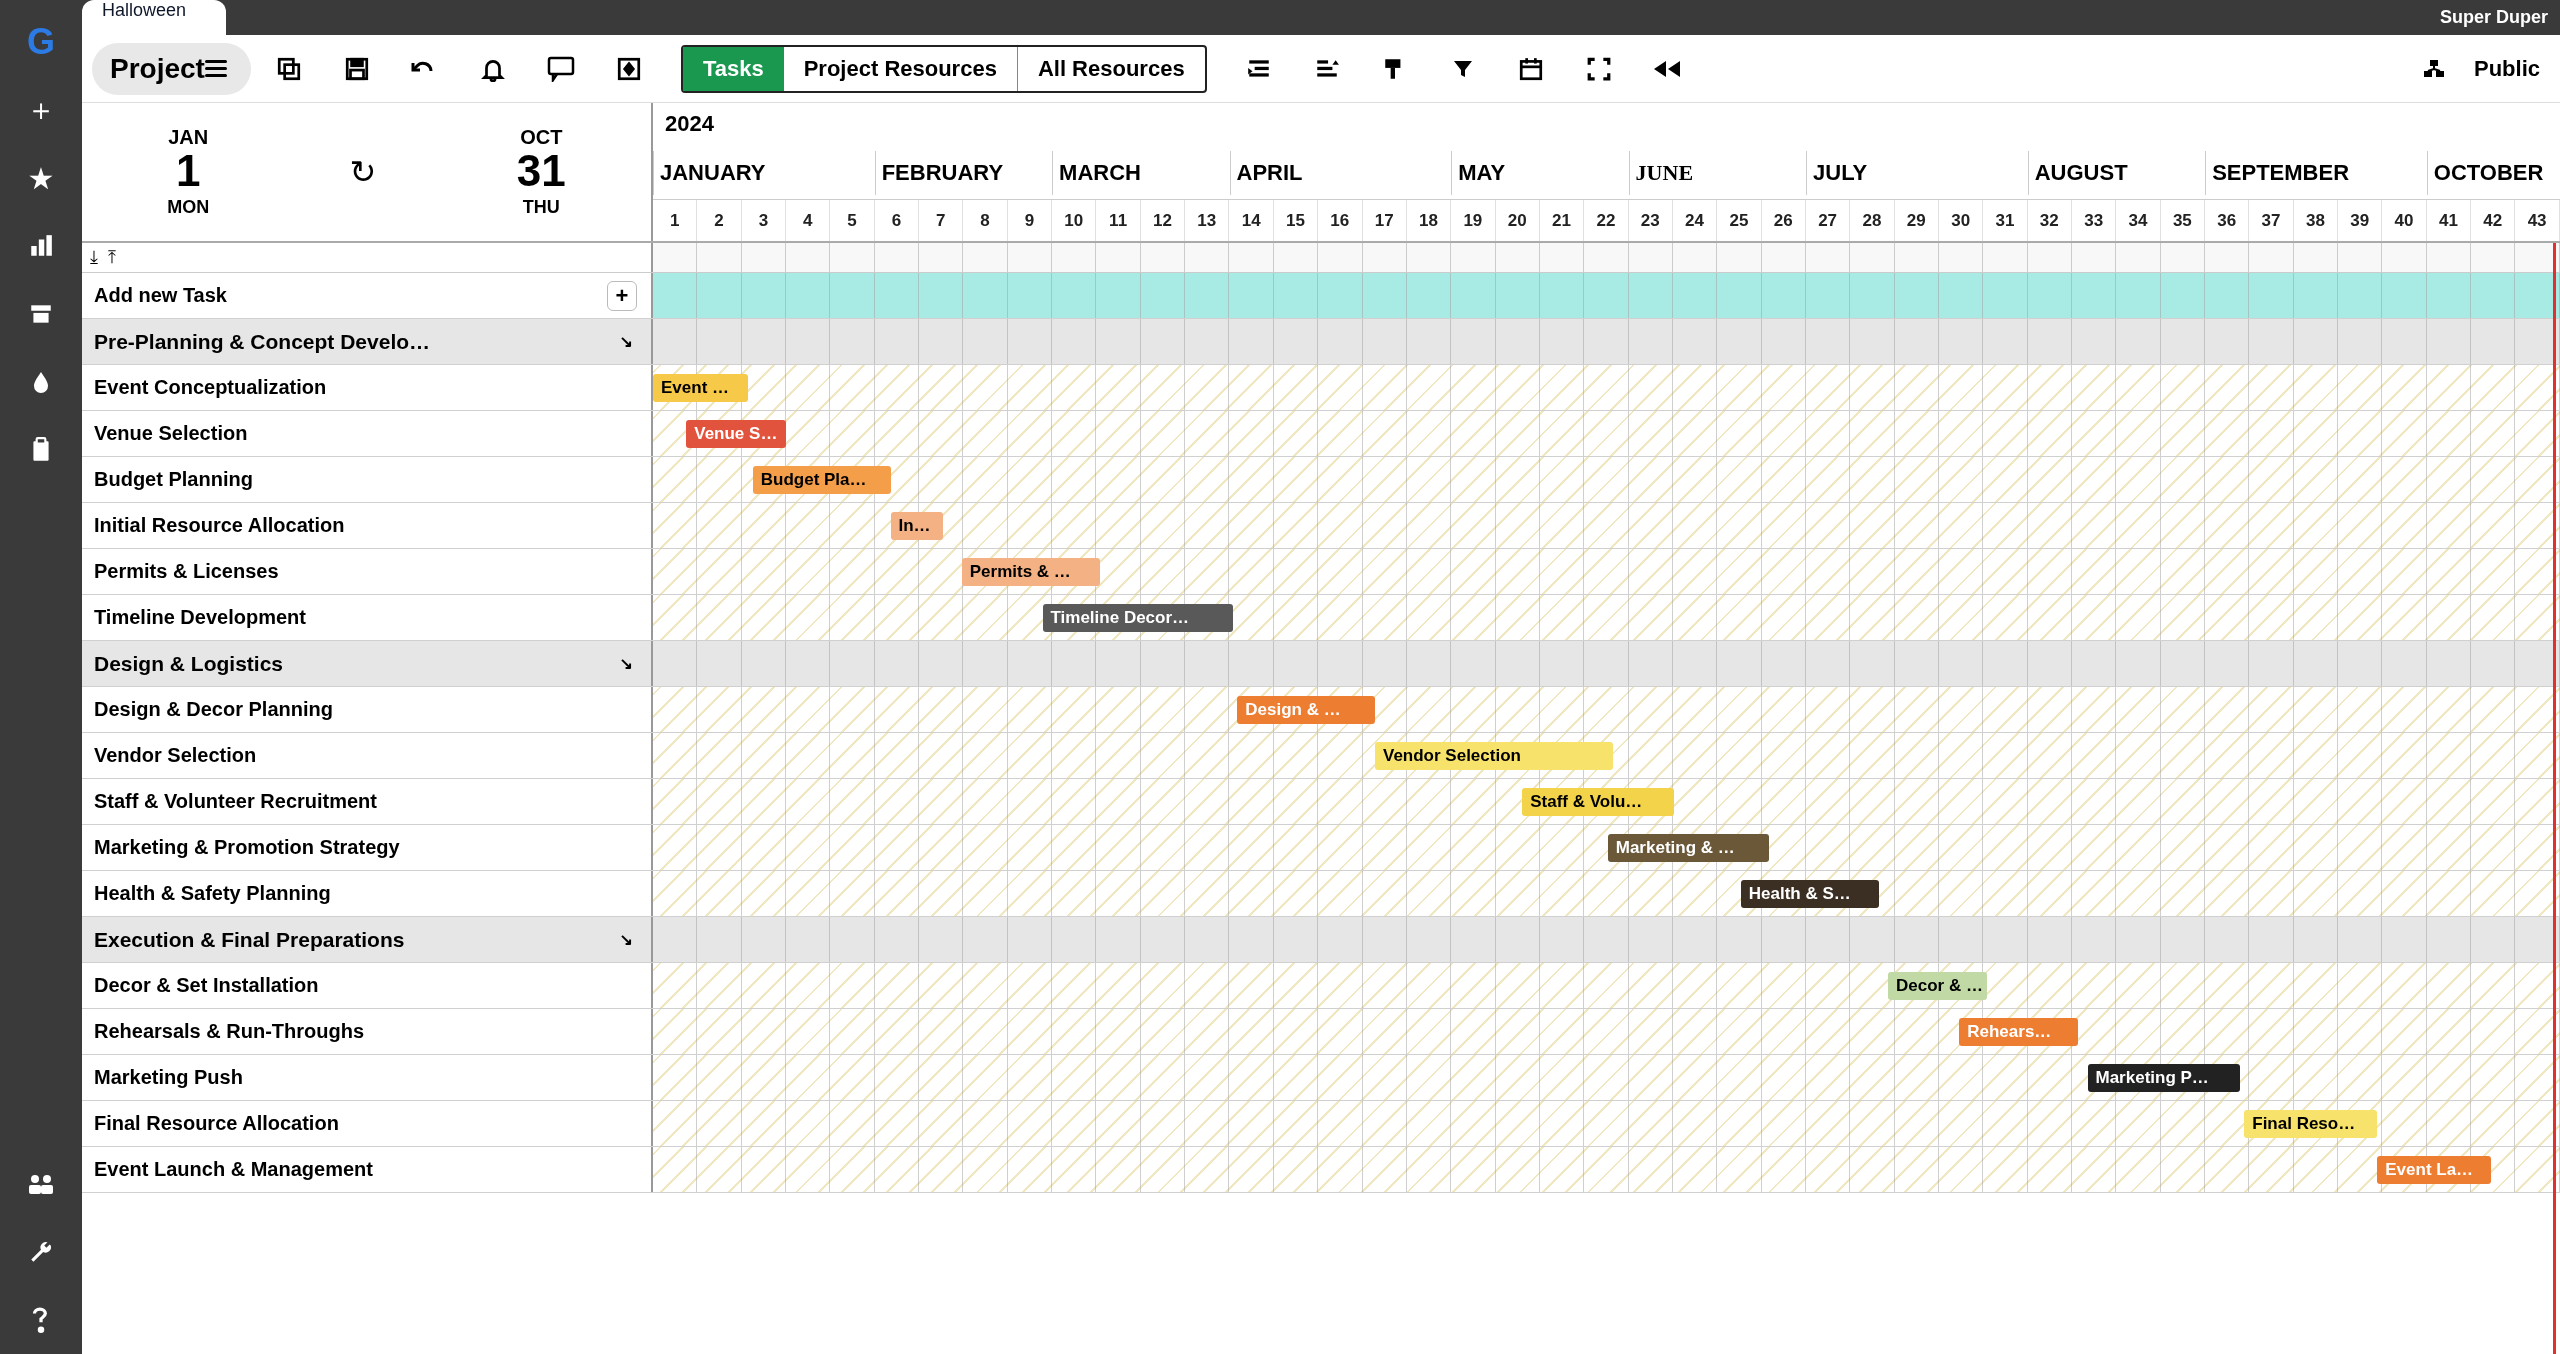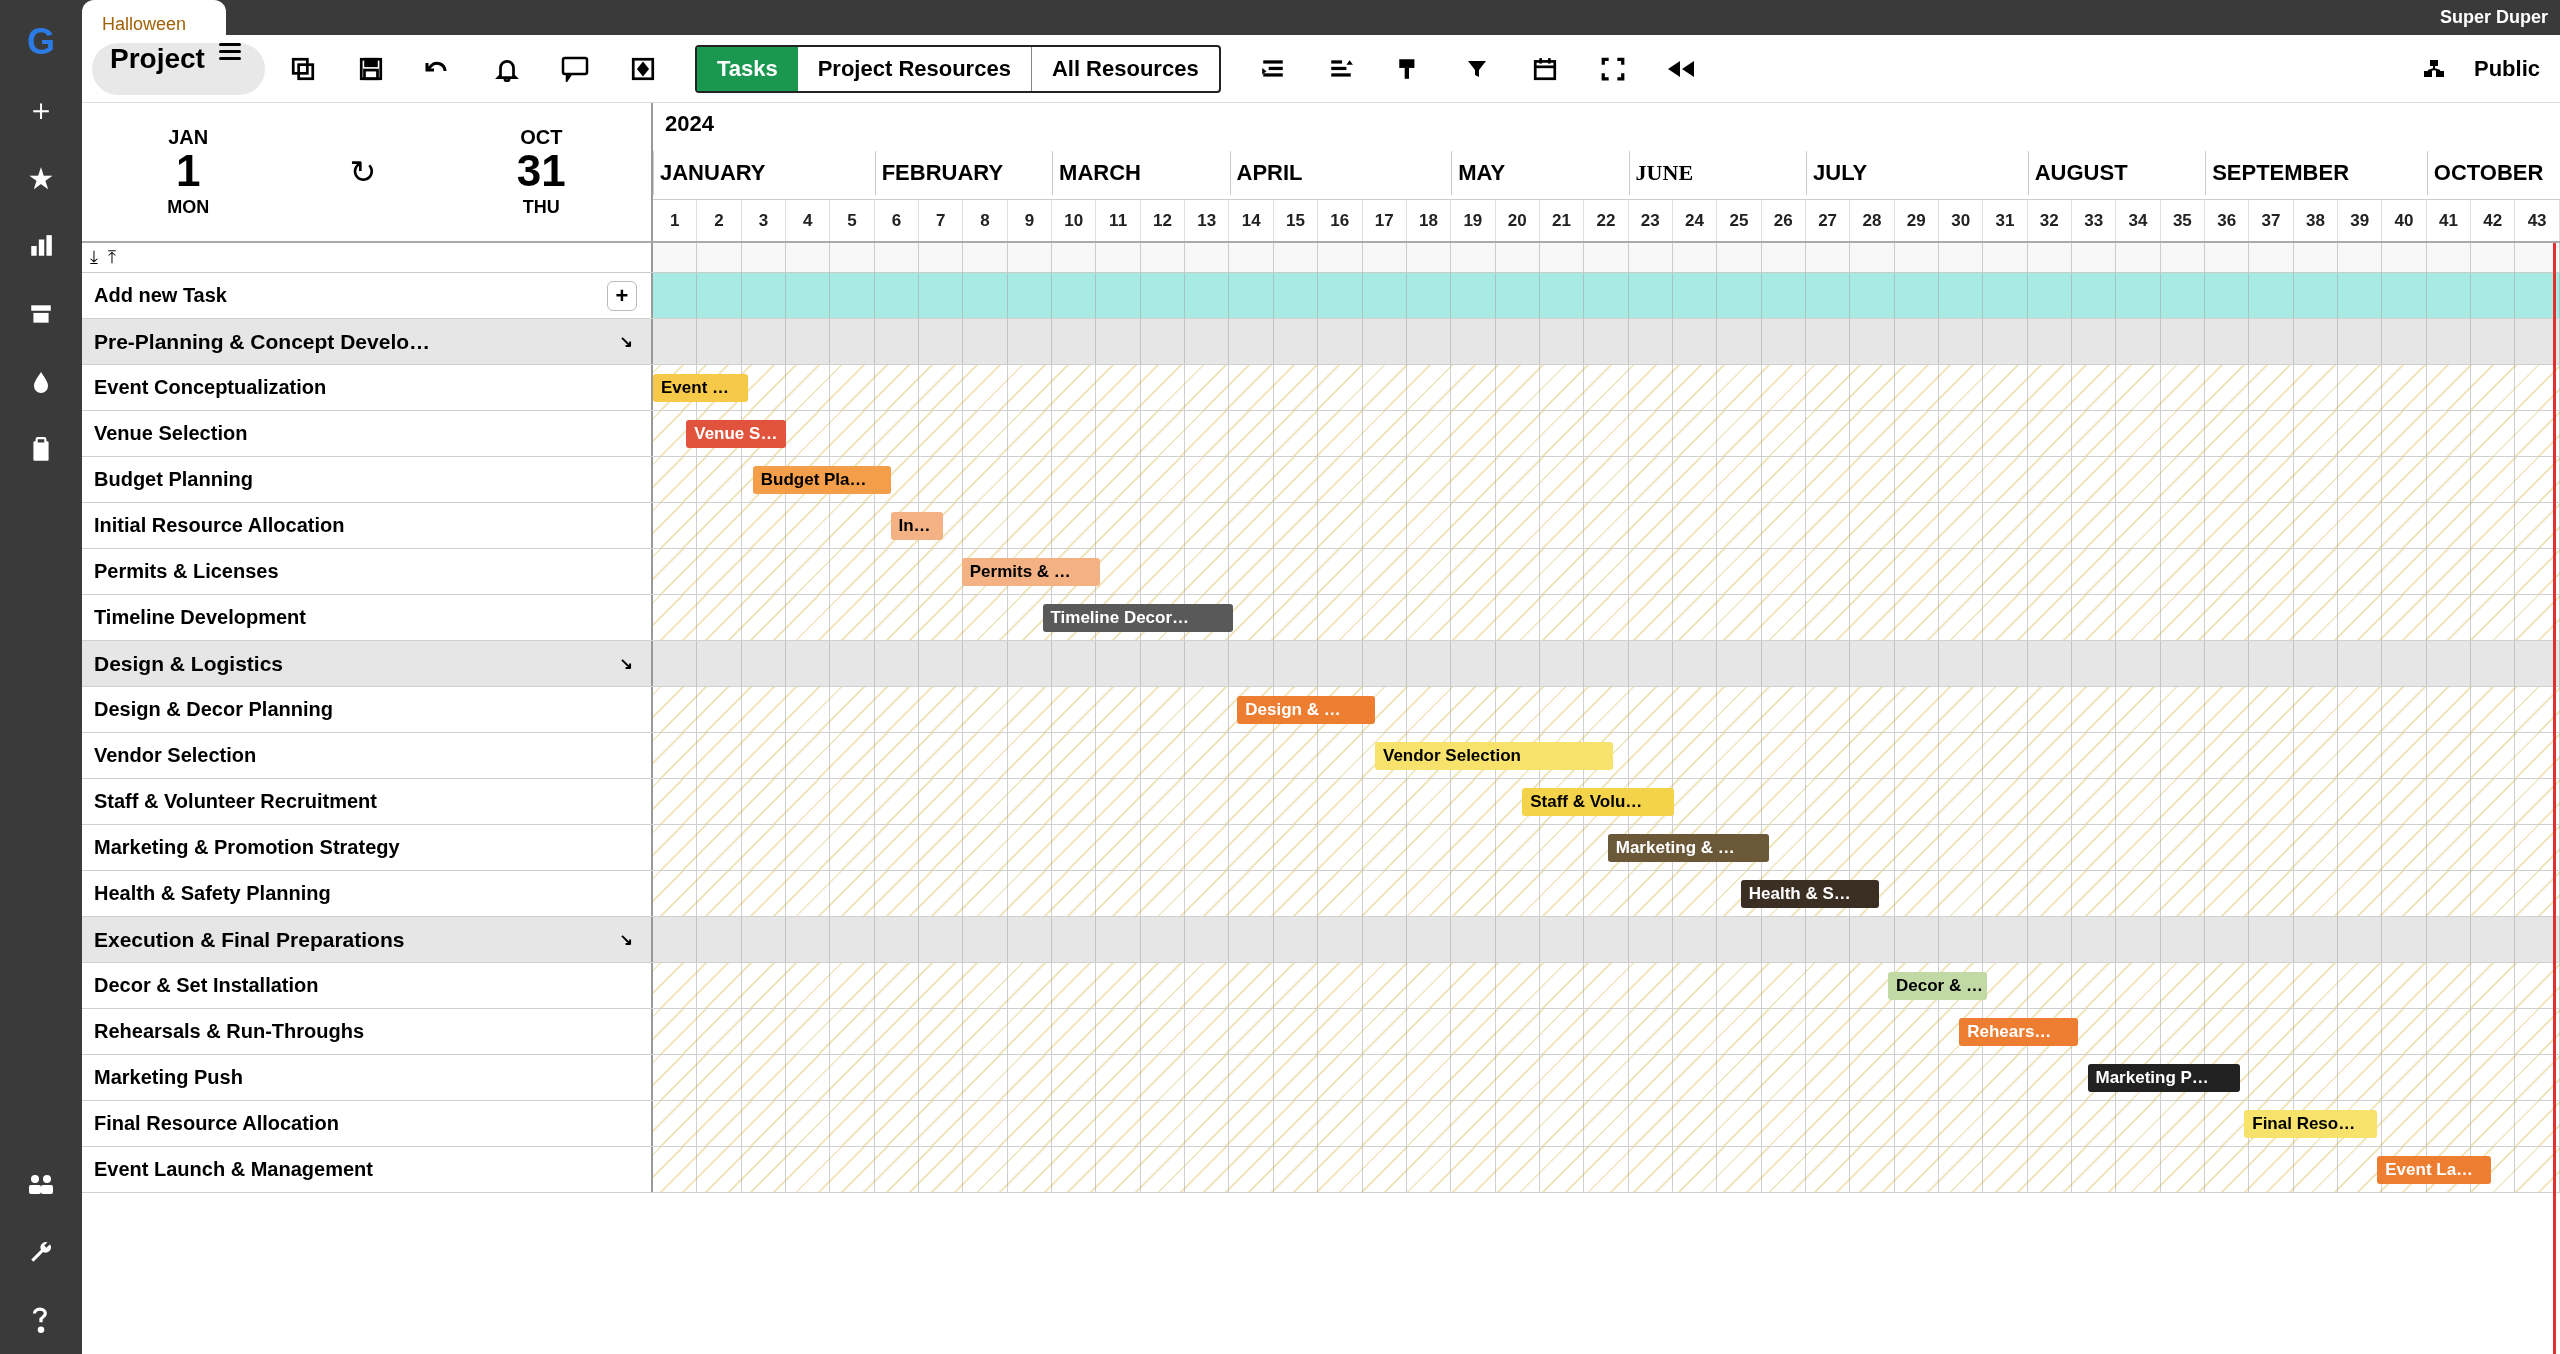--- a/index.html
+++ b/index.html
@@ -1,31 +1,31 @@
 <!DOCTYPE html>
 <html><head>
 <meta charset="utf-8">
 <style>
 * { margin: 0; padding: 0; box-sizing: border-box; }
 body { font-family: -apple-system, BlinkMacSystemFont, "Segoe UI", Arial, sans-serif; background: #fff; overflow: hidden; width: 2560px; height: 1354px; }
 
 
 .topbar { height: 35px; background: #3a3a3a; display: flex; align-items: center; position: relative; }
-.topbar .tab { background: #fff; height: 35px; padding: 0 40px 0 20px; margin-left: 82px; border-radius: 12px 12px 0 0; display: flex; align-items: flex-end; font-size: 18px; font-weight: 500; color: #a16207; }
+.topbar .tab { background: #fff; height: 35px; padding: 0 40px 0 20px; margin-left: 82px; border-radius: 12px 12px 0 0; display: flex; align-items: flex-start; font-size: 18px; font-weight: 500; color: #0f172a; }
 .topbar .account { position: absolute; right: 12px; color: #fff; font-size: 18px; font-weight: 600; }
 
 
 .leftrail { position: absolute; left: 0; top: 0; width: 82px; height: 100%; background: #3a3a3a; display: flex; flex-direction: column; align-items: center; padding-top: 8px; z-index: 10; }
 .leftrail .icon { width: 40px; height: 40px; margin: 14px 0; display: flex; align-items: center; justify-content: center; color: #fff; font-size: 30px; cursor: pointer; }
 .leftrail .spacer { flex: 1; }
 .leftrail .logo { color: #2c7be5; font-weight: 900; font-size: 36px; }
 
 
 .toolbar { height: 68px; background: #fff; display: flex; align-items: center; padding-left: 92px; gap: 8px; border-bottom: 1px solid #ddd; }
-.proj-btn { background: #e8e8e8; border-radius: 26px; height: 52px; padding: 0 24px 0 18px; display: flex; gap: 14px; cursor: pointer; }
+.proj-btn { background: #e8e8e8; border-radius: 26px; height: 52px; padding: 0 24px 0 18px; display: flex; align-items: center; cursor: pointer; }
 .proj-btn .title { font-size: 28px; font-weight: 800; }
 .hamburger { width: 22px; display: flex; flex-direction: column; gap: 4px; }
 .hamburger div { height: 3px; background: #000; border-radius: 2px; }
 .tb-icon { width: 44px; height: 44px; display: flex; align-items: center; justify-content: center; cursor: pointer; font-size: 26px; color: #000; margin: 0 8px; }
 .tab-group { display: flex; border: 2px solid #222; border-radius: 4px; height: 48px; margin: 0 14px; }
 .tab-group .tab { padding: 0 20px; display: flex; align-items: center; font-size: 22px; font-weight: 700; cursor: pointer; }
 .tab-group .tab.active { background: #1a9850; color: #fff; }
 .tab-group .sep { width: 1px; background: #888; }
 .right-tools { margin-left: auto; display: flex; align-items: center; margin-right: 20px; gap: 10px; }
 .public-label { font-size: 22px; font-weight: 700; }

